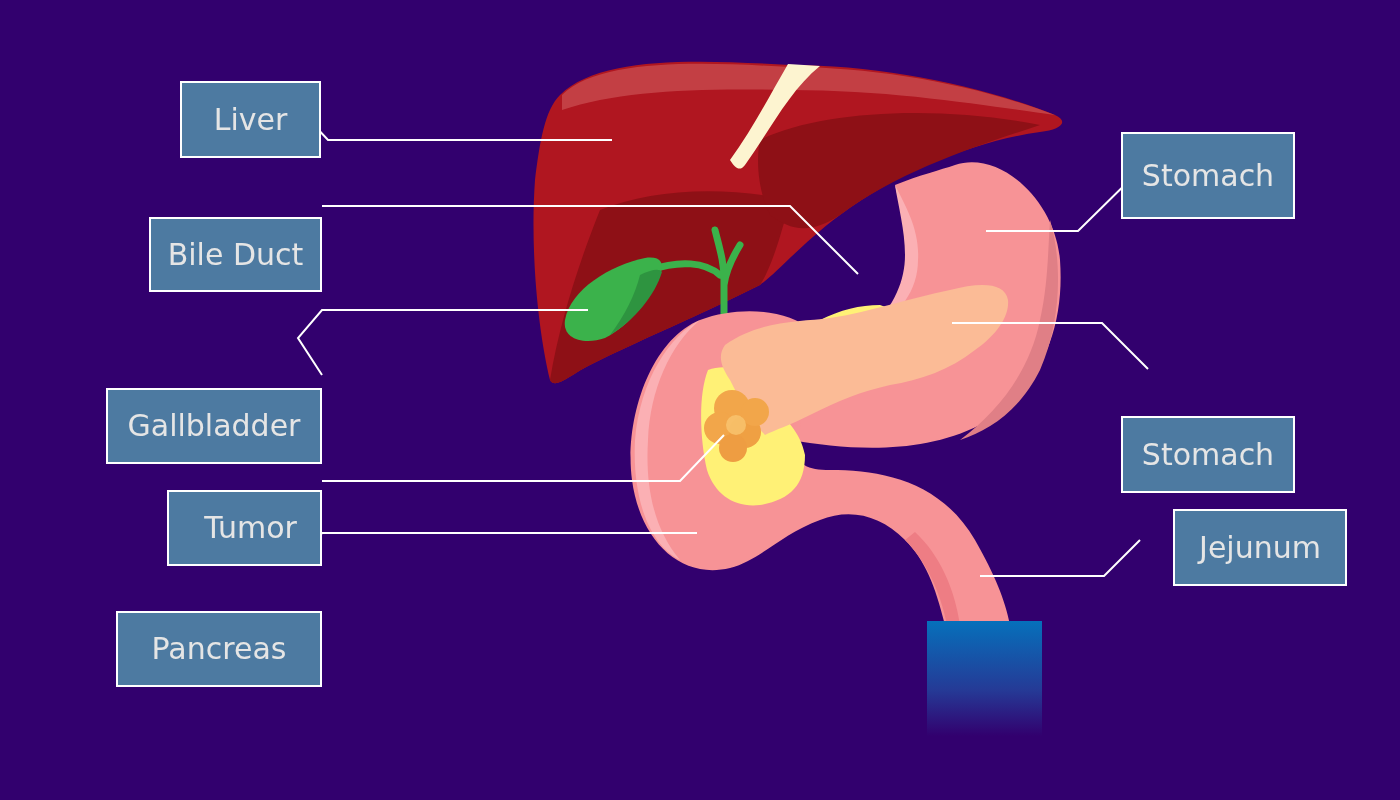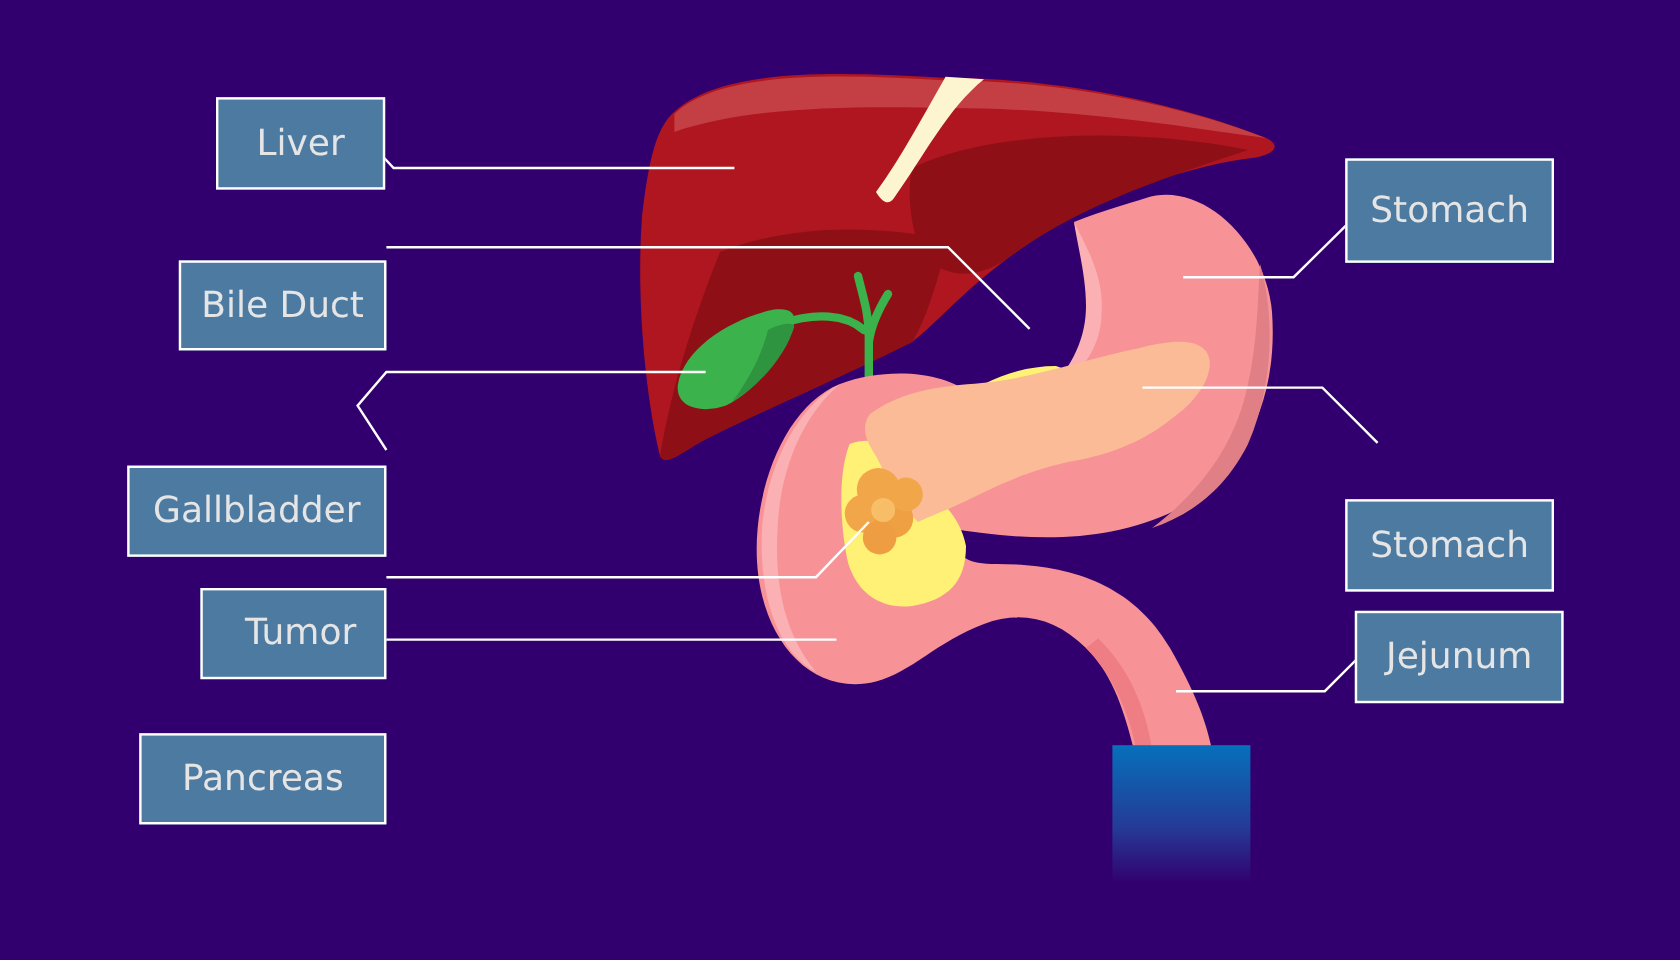--- a/index.html
+++ b/index.html
@@ -87,15 +87,15 @@
   </div>
 <div class="label" style="left:116px;top:564px;width:206px;height:76px;">
     <span>Pancreas</span>
   </div>
 <div class="label" style="left:1121px;top:85px;width:174px;height:87px;">
     <span>Stomach</span>
   </div>
 <div class="label" style="left:1121px;top:369px;width:174px;height:77px;">
     <span>Stomach</span>
   </div>
-<div class="label" style="left:1129px;top:462px;width:174px;height:77px;">
+<div class="label" style="left:1173px;top:462px;width:174px;height:77px;">
     <span>Jejunum</span>
   </div>
 
 </body></html>

